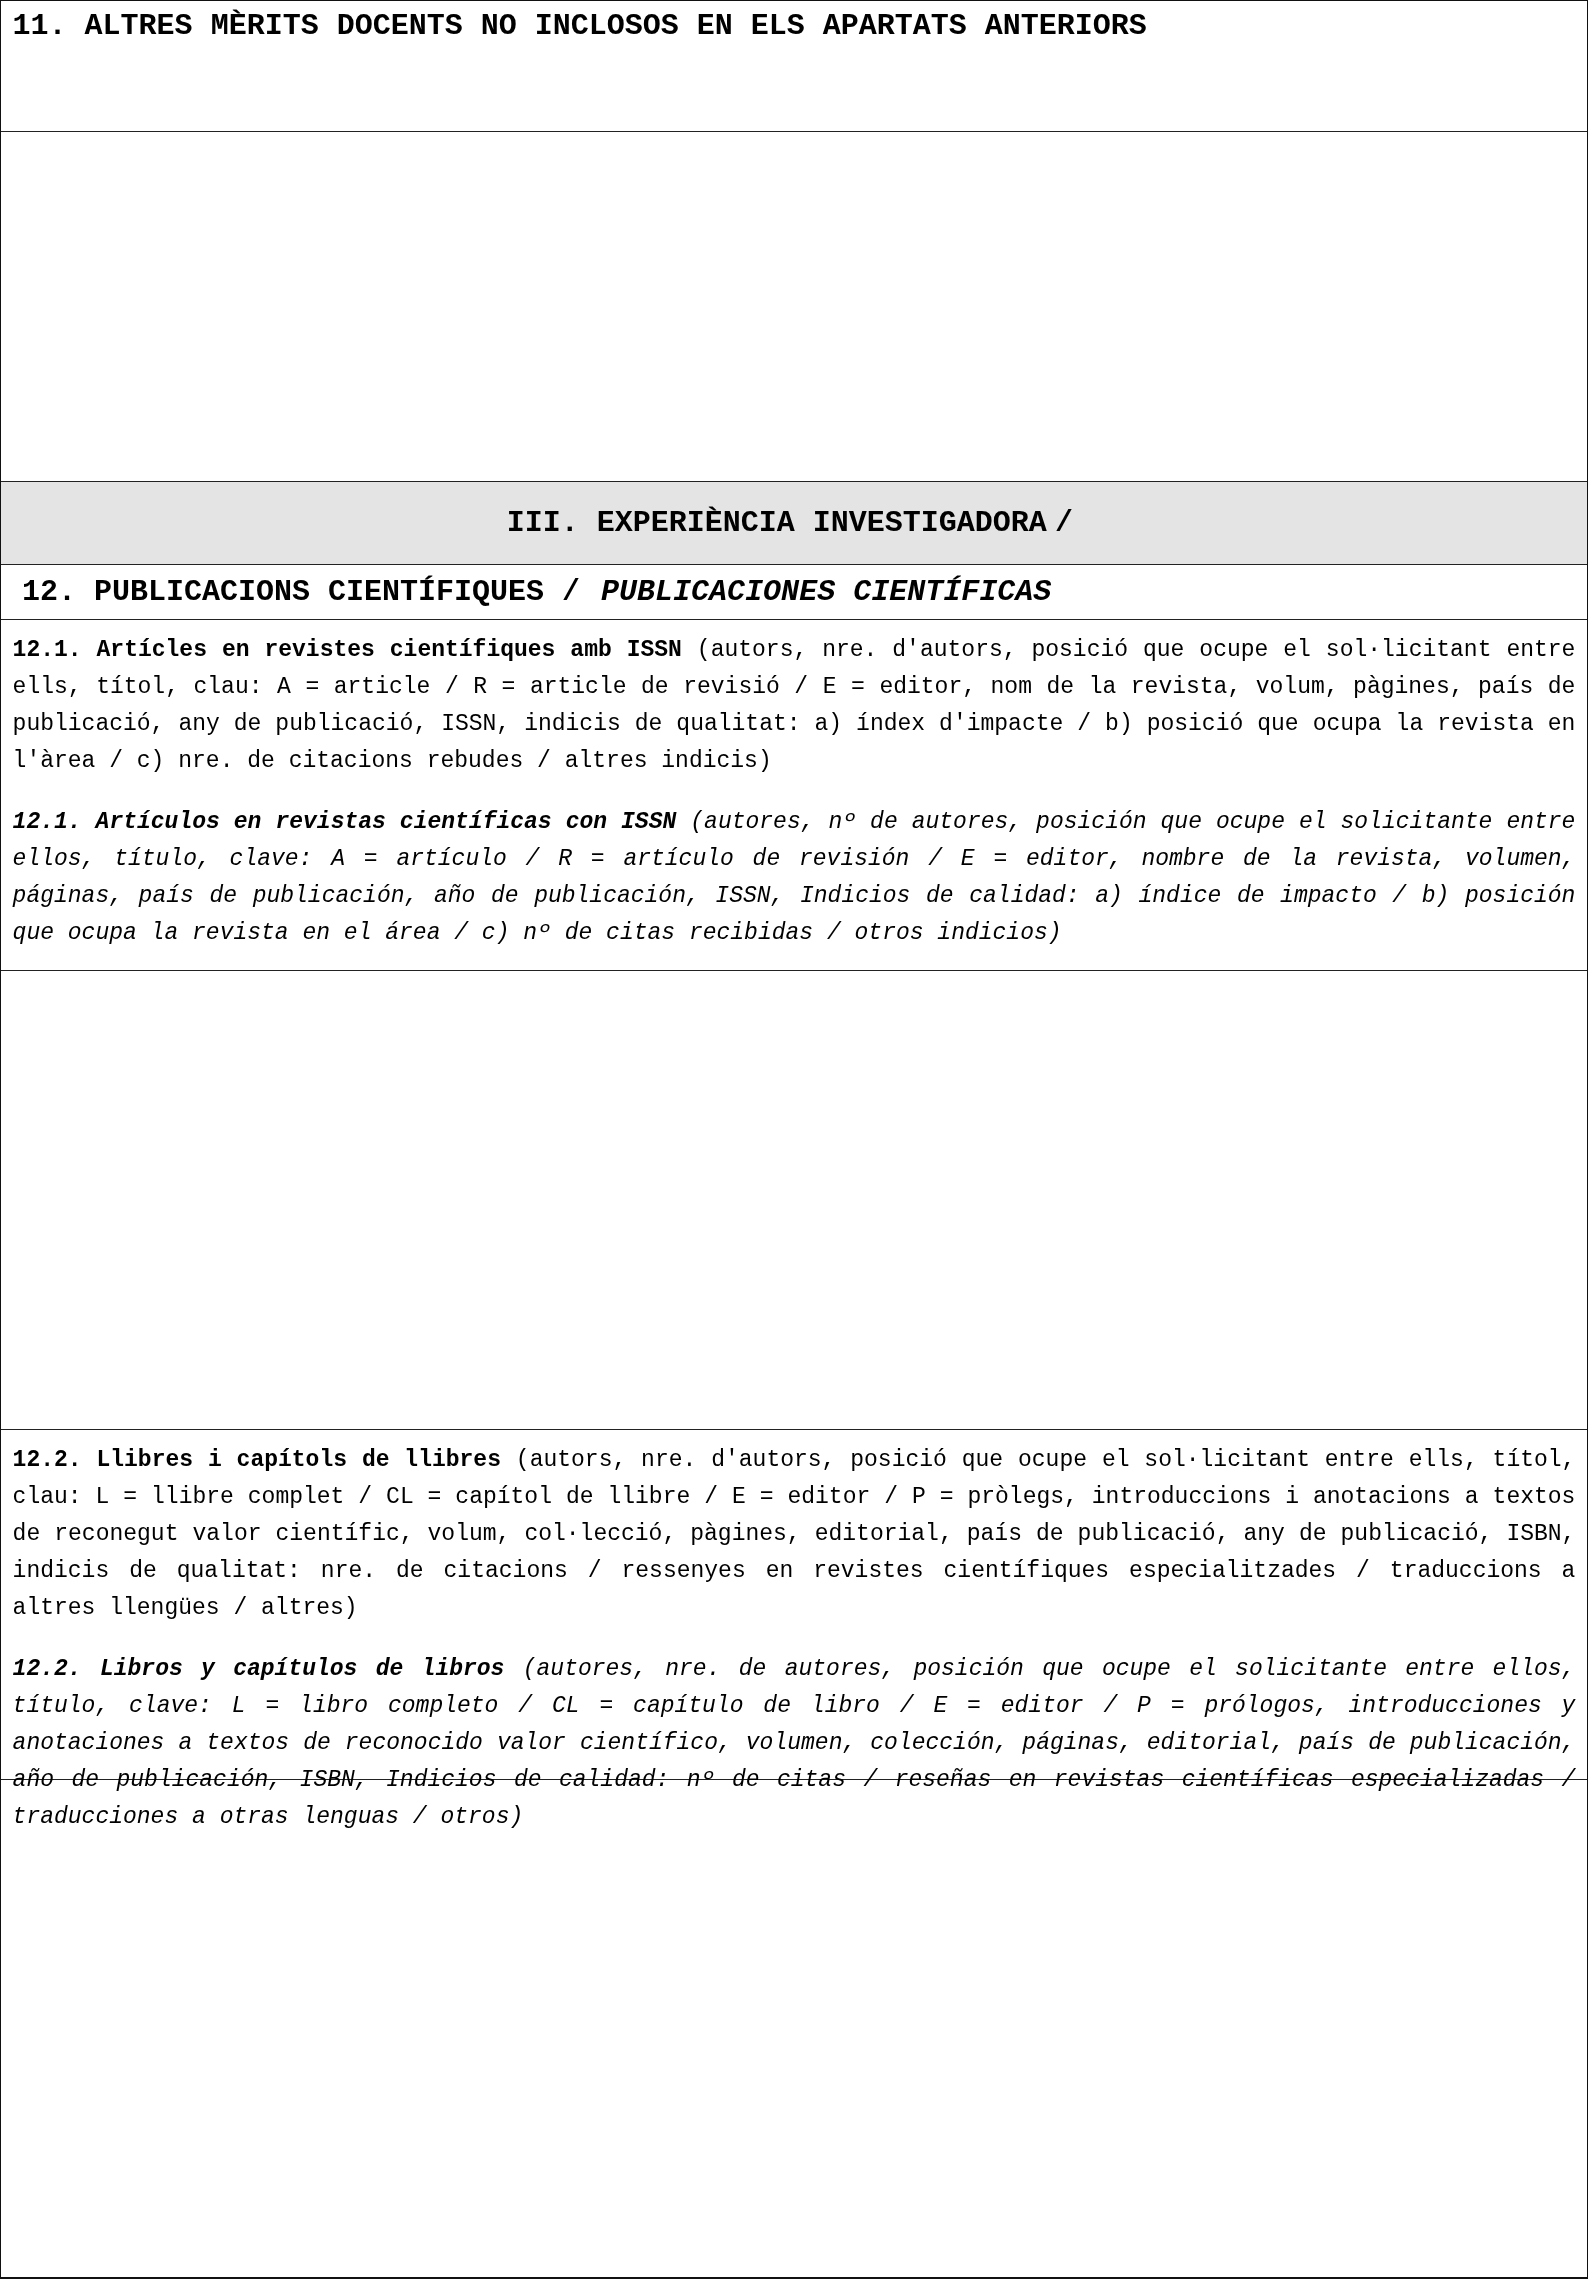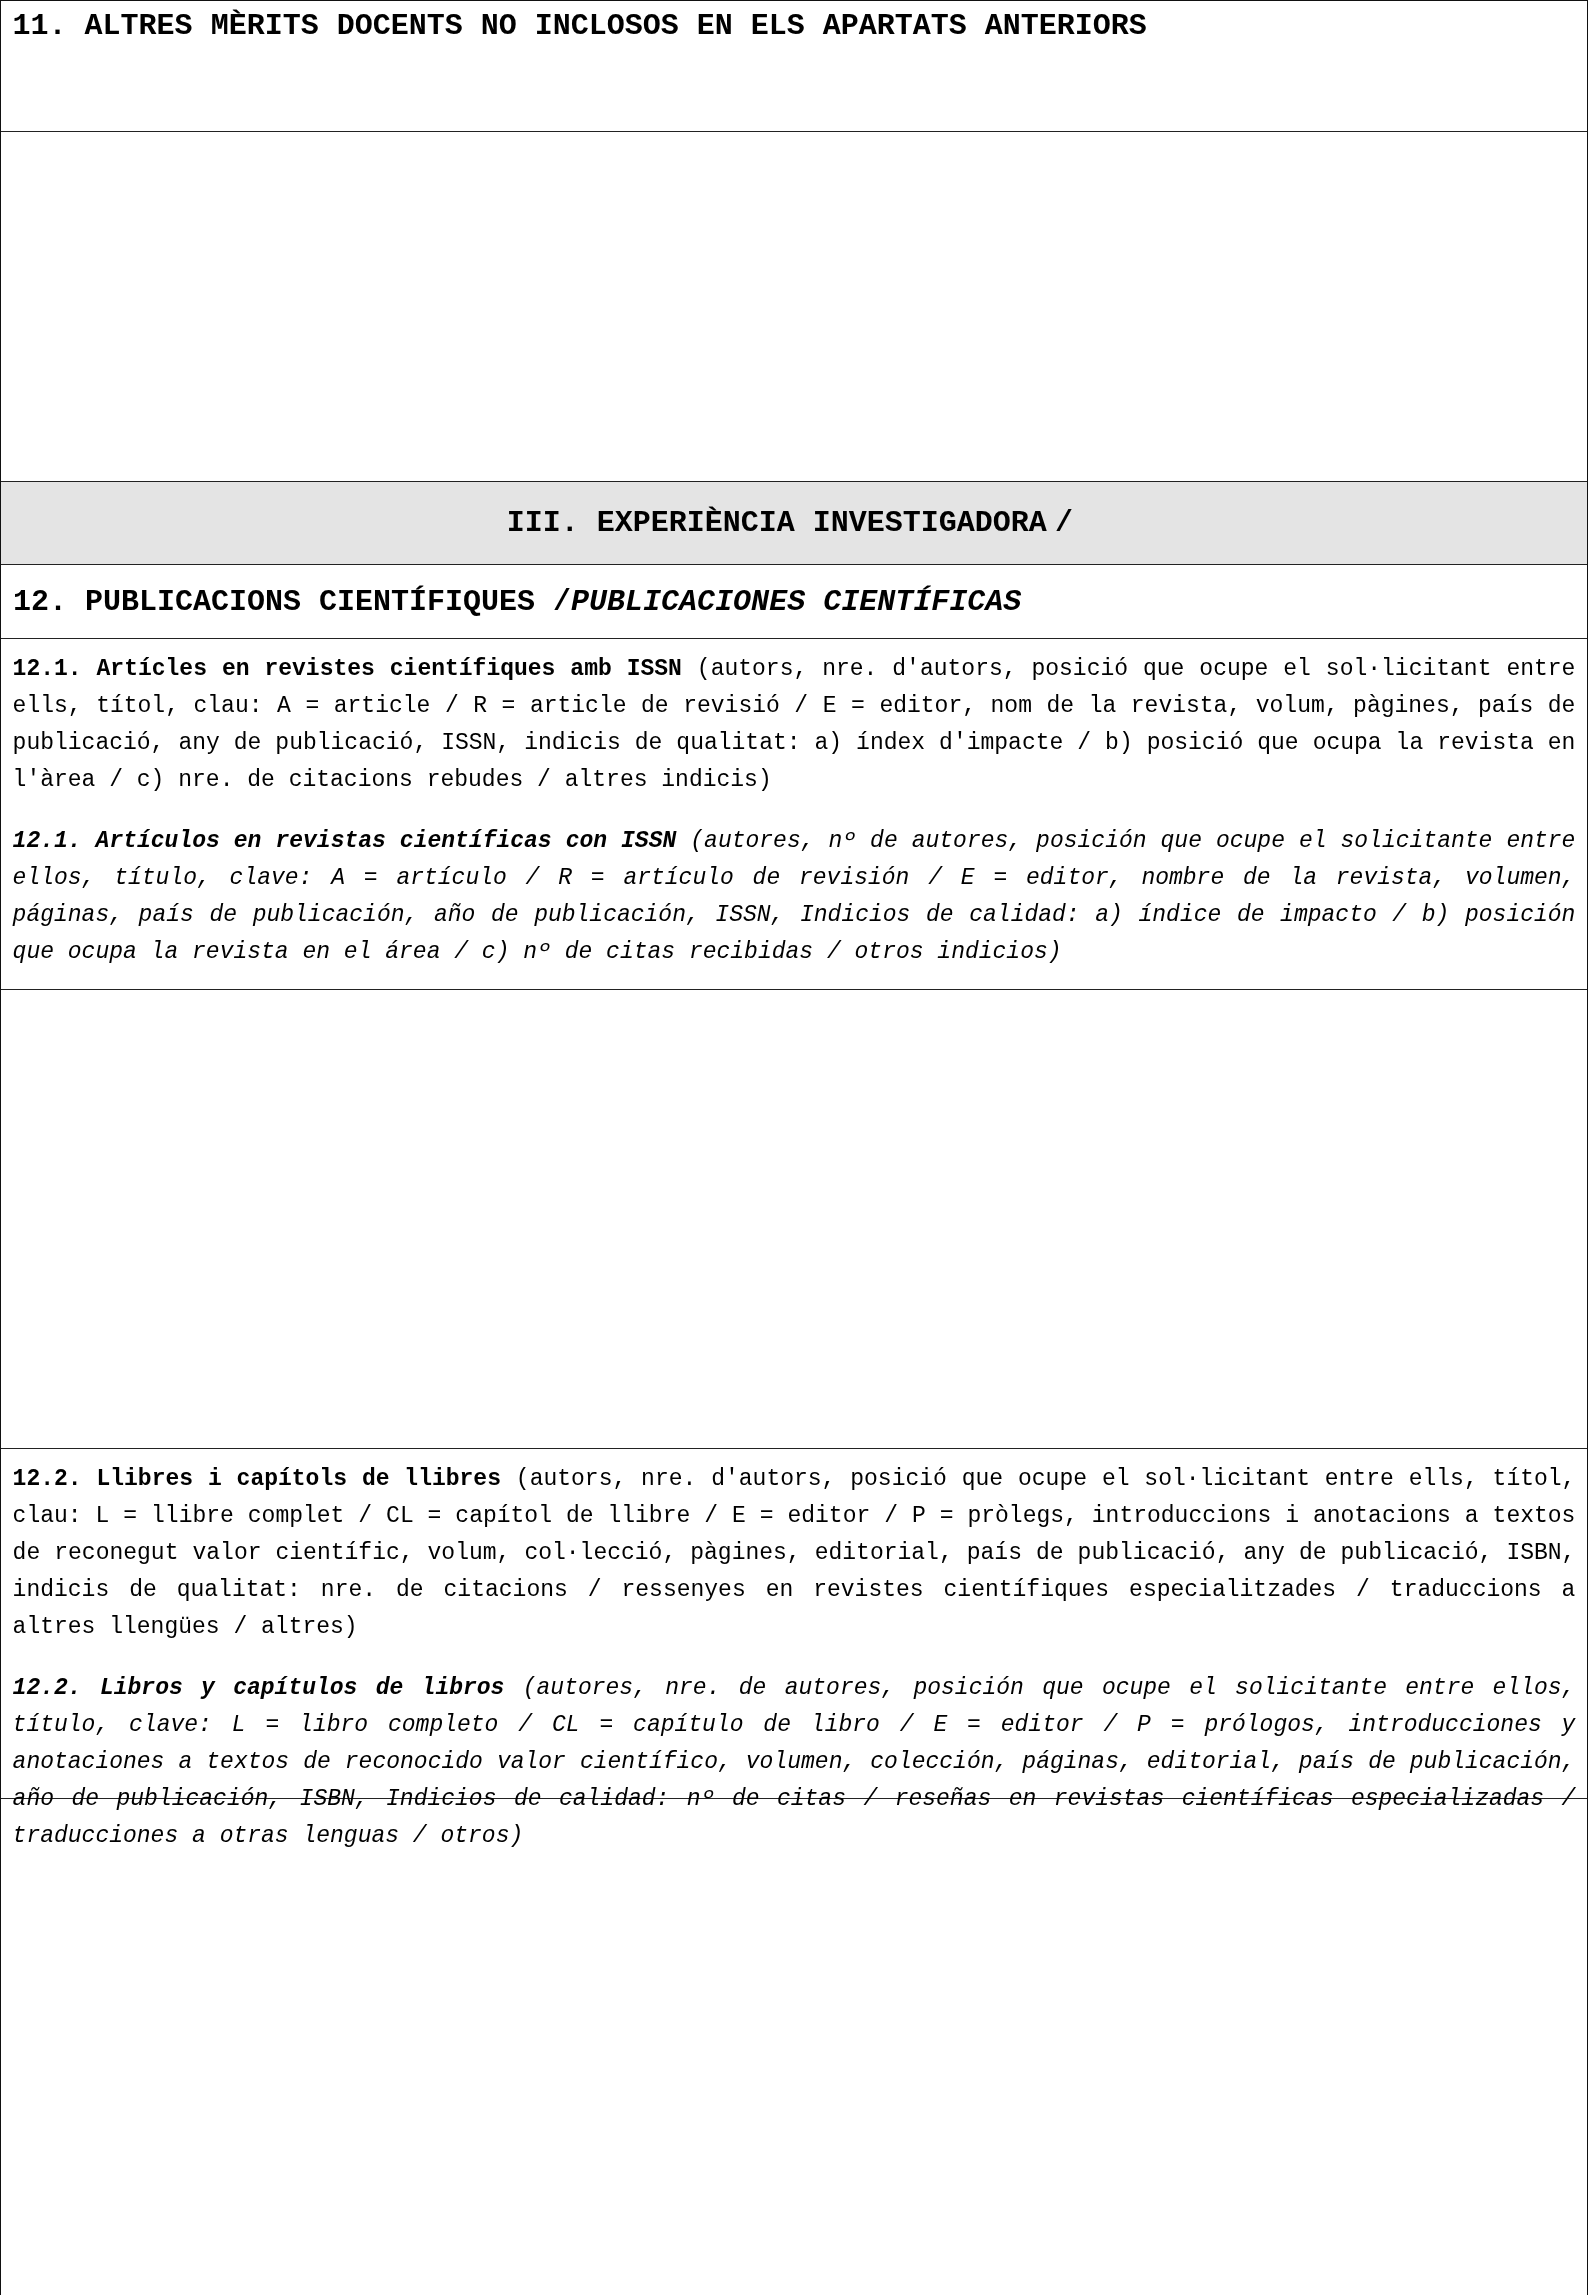--- a/index.html
+++ b/index.html
@@ -57,30 +57,30 @@
       display: flex;
       align-items: center;
       justify-content: center;
       font-size: 30px;
       font-weight: bold;
     }
     .row-band .es {
       font-style: italic;
     }
     .row-12 {
-      height: 74px;
-      padding: 0 12px;
+      height: 55px;
+      padding: 0 21px;
       display: flex;
       align-items: center;
       font-size: 30px;
       font-weight: bold;
     }
     .row-12 .es {
       font-style: italic;
-      margin-left: 0;
+      margin-left: 21px;
     }
     .row-text {
       padding: 11.6px 11.6px 0 11.6px;
       font-size: 23px;
       line-height: 37px;
       text-align: justify;
     }
     .row-text p {
       margin: 0;
     }

